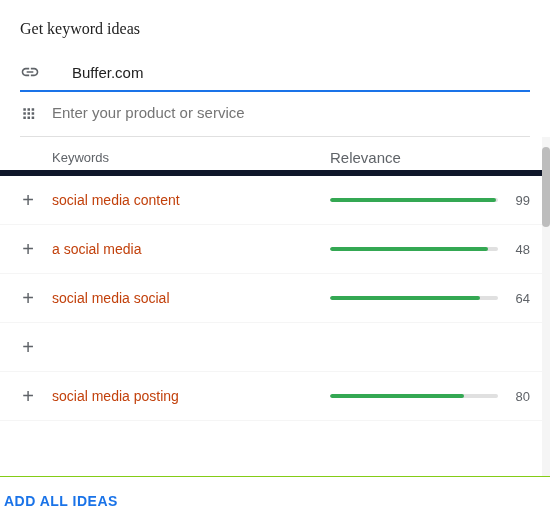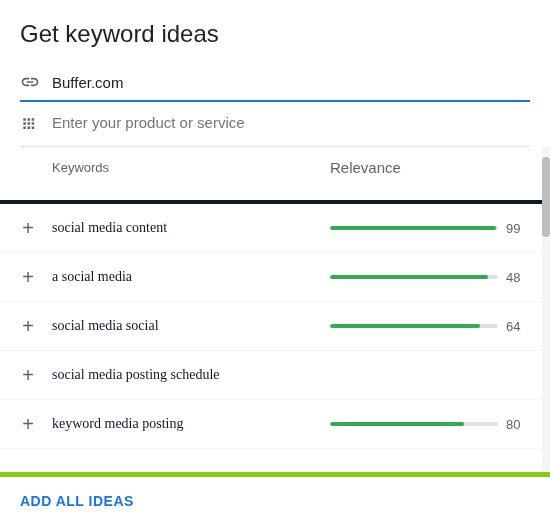--- a/index.html
+++ b/index.html
@@ -20,24 +20,25 @@
     .container {
       width: 550px;
       height: 525px;
       background: #fff;
       display: flex;
       flex-direction: column;
       position: relative;
     }
 
     .page-title {
-      font-size: 24px;
+      font-size: 16px;
       font-weight: normal;
       color: #212121;
       padding: 20px 20px 16px 20px;
+      font-family: Liberation Serif, serif;
     }
 
     .input-row {
       display: flex;
       align-items: center;
       border-bottom: 2px solid #1a73e8;
       margin: 0 20px;
       padding: 8px 0;
     }
 
@@ -49,20 +50,21 @@
       align-items: center;
     }
 
     .input-row input {
       border: none;
       outline: none;
       font-size: 15px;
       color: #212121;
       flex: 1;
       background: transparent;
+      margin-left: 20px;
     }
 
     .second-row {
       display: flex;
       align-items: flex-start;
       border-bottom: 1px solid #e0e0e0;
       margin: 0 20px;
       padding: 12px 0;
     }
 
@@ -105,22 +107,22 @@
       height: 80px;
       background: #bdbdbd;
       border-radius: 4px;
       position: absolute;
       top: 10px;
     }
 
     .table-header {
       display: flex;
       align-items: center;
-      padding: 12px 20px 24px 52px;
-      border-bottom: 4px solid #0f172a;
+      padding: 12px 20px 4px 52px;
+      border-bottom: 6px solid #0f172a;
     }
 
     .col-keywords {
       flex: 1;
       font-size: 13px;
       color: #5f6368;
       font-weight: 500;
     }
 
     .col-relevance {
@@ -147,22 +149,21 @@
       user-select: none;
       display: flex;
       align-items: center;
       justify-content: center;
       width: 16px;
     }
 
     .keyword-text {
       flex: 1;
       font-size: 14px;
-      color: #0f172a;
-      font-family: Liberation Serif, serif;
+      color: #c2410c;
     }
 
     .relevance-cell {
       width: 200px;
       display: flex;
       align-items: center;
       gap: 8px;
     }
 
     .bar-container {
@@ -176,26 +177,26 @@
     .bar-fill {
       height: 100%;
       background: #34a853;
       border-radius: 2px;
     }
 
     .relevance-num {
       font-size: 13px;
       color: #5f6368;
       min-width: 24px;
-      text-align: left;
+      text-align: right;
     }
 
     .footer {
-      padding: 16px 20px;
-      border-top: 5px solid #84cc16;
+      padding: 16px 4px;
+      border-top: 1px solid #84cc16;
     }
 
     .add-all-btn {
       font-size: 14px;
       font-weight: 600;
       color: #1a73e8;
       cursor: pointer;
       letter-spacing: 0.5px;
     }
 
@@ -274,25 +275,24 @@
       <div class="keyword-text">social media social</div>
       <div class="relevance-cell">
         <div class="bar-container">
           <div class="bar-fill" style="width: 89%"></div>
         </div>
         <div class="relevance-num">64</div>
       </div>
     </div>
         <div class="keyword-row">
       <div class="add-btn">+</div>
-      <div class="keyword-text">social media posting schedule</div>
-    </div>
-        <div class="keyword-row">
-      <div class="add-btn">+</div>
-      <div class="keyword-text">keyword media posting</div>
+    </div>
+        <div class="keyword-row">
+      <div class="add-btn">+</div>
+      <div class="keyword-text">social media posting</div>
       <div class="relevance-cell">
         <div class="bar-container">
           <div class="bar-fill" style="width: 80%"></div>
         </div>
         <div class="relevance-num">80</div>
       </div>
     </div>
       </div>
   </div>
 

